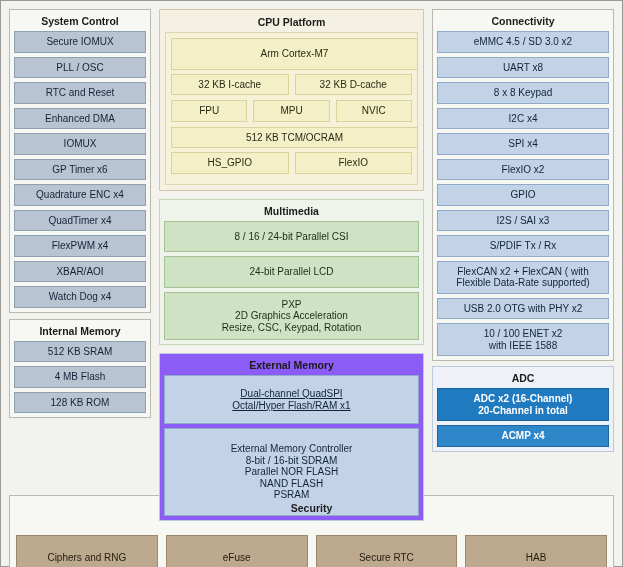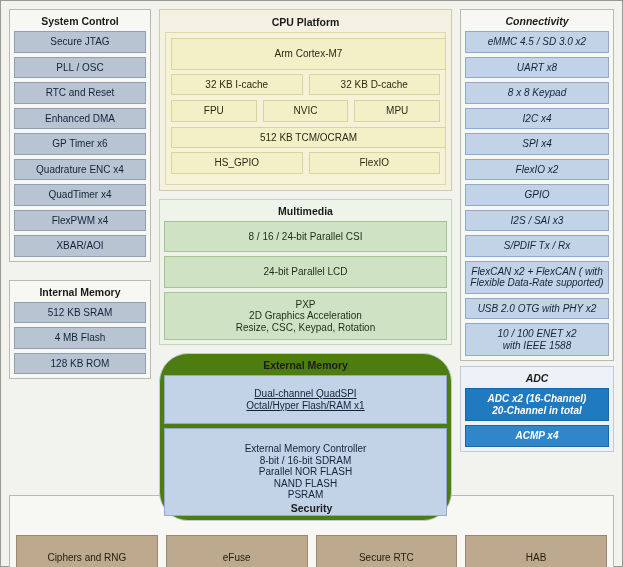--- a/index.html
+++ b/index.html
@@ -17,23 +17,23 @@
     box-sizing: border-box;
     background: #f2f2ee;
     border: 1px solid #9a9a92;
     padding: 8px;
   }
   .cols {
     display: flex;
     gap: 8px;
     height: 478px;
   }
-  .col-left { width: 142px; display: flex; flex-direction: column; gap: 18px; }
+  .col-left { width: 142px; display: flex; flex-direction: column; gap: 6px; }
   .col-mid  { flex: 1; display: flex; flex-direction: column; gap: 8px; }
-  .col-right{ width: 154px; display: flex; flex-direction: column; gap: 5px; font-style: italic; }
+  .col-right{ width: 182px; display: flex; flex-direction: column; gap: 5px; }
 
   .group {
     border: 1px solid #b9b9ae;
     background: #f7f7f3;
     padding: 4px;
     box-sizing: border-box;
   }
   .group-title {
     text-align: center;
     font-weight: bold;
@@ -64,21 +64,21 @@
   .box.grayblue   { background: #b9c4d2; border-color: #8fa0b5; }
 
   
   .cpu-group { background: #f4f1e2; border-color: #cfc9a8; padding: 5px; }
   .cpu-inner { background: #f6f2d8; border: 1px solid #ddd7ad; padding: 5px; }
   .cpu-row { display: flex; gap: 6px; }
   .cpu-row > .box { flex: 1; margin-bottom: 5px; }
   .cpu-wide { width: 100%; }
 
   .mm-group { background: #eef4ea; border-color: #c3d5b6; }
-  .em-group { background: #4d7c0f; border-color: #bdcade; border-radius: 29px; }
+  .em-group { background: #8b5cf6; border-color: #bdcade; }
   .adc-group { background: #eef2f8; border-color: #bdcade; }
 
   .security {
     margin-top: 8px;
     border: 1px solid #b9b9ae;
     background: #f7f7f3;
     padding: 5px 6px 7px 6px;
     box-sizing: border-box;
   }
   .sec-row { display: flex; gap: 8px; }
@@ -89,29 +89,31 @@
 </head>
 <body>
 
 <div id="page">
   <div class="cols">
 
     <div class="col-left">
 
       <div class="group">
         <div class="group-title">System Control</div>
-        <div class="box grayblue">Secure JTAG</div>
+        <div class="box grayblue">Secure IOMUX</div>
         <div class="box grayblue">PLL / OSC</div>
         <div class="box grayblue">RTC and Reset</div>
         <div class="box grayblue">Enhanced DMA</div>
+        <div class="box grayblue">IOMUX</div>
         <div class="box grayblue">GP Timer x6</div>
         <div class="box grayblue">Quadrature ENC x4</div>
         <div class="box grayblue">QuadTimer x4</div>
         <div class="box grayblue">FlexPWM x4</div>
         <div class="box grayblue">XBAR/AOI</div>
+        <div class="box grayblue">Watch Dog x4</div>
       </div>
 
       <div class="group">
         <div class="group-title">Internal Memory</div>
         <div class="box grayblue">512 KB SRAM</div>
         <div class="box grayblue">4 MB Flash</div>
         <div class="box grayblue">128 KB ROM</div>
       </div>
 
 
@@ -122,22 +124,22 @@
       <div class="group cpu-group">
         <div class="group-title">CPU Platform</div>
         <div class="cpu-inner">
           <div class="box cream cpu-wide tall">Arm Cortex-M7</div>
           <div class="cpu-row">
             <div class="box cream">32 KB I-cache</div>
             <div class="box cream">32 KB D-cache</div>
           </div>
           <div class="cpu-row">
             <div class="box cream">FPU</div>
+            <div class="box cream">MPU</div>
             <div class="box cream">NVIC</div>
-            <div class="box cream">MPU</div>
           </div>
           <div class="box cream cpu-wide">512 KB TCM/OCRAM</div>
           <div class="cpu-row">
             <div class="box cream">HS_GPIO</div>
             <div class="box cream">FlexIO</div>
           </div>
         </div>
       </div>
 
       <div class="group mm-group">

